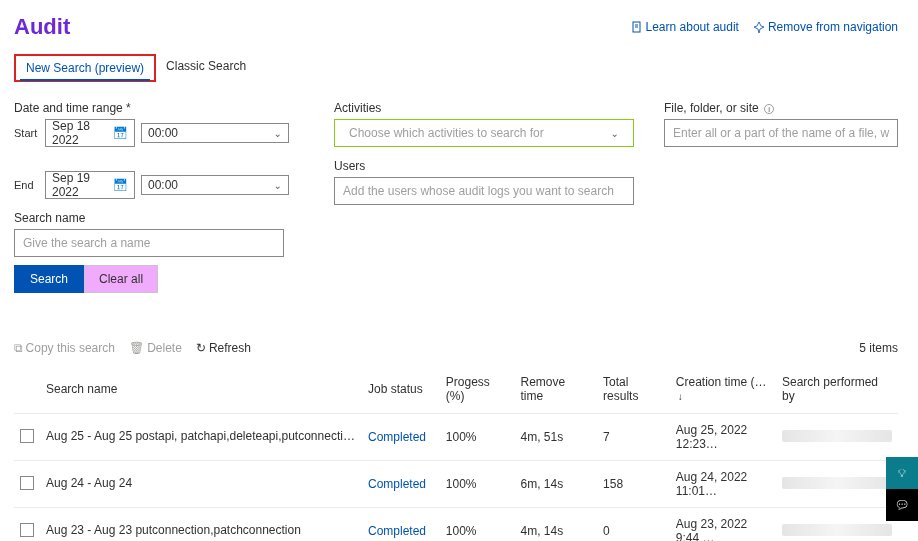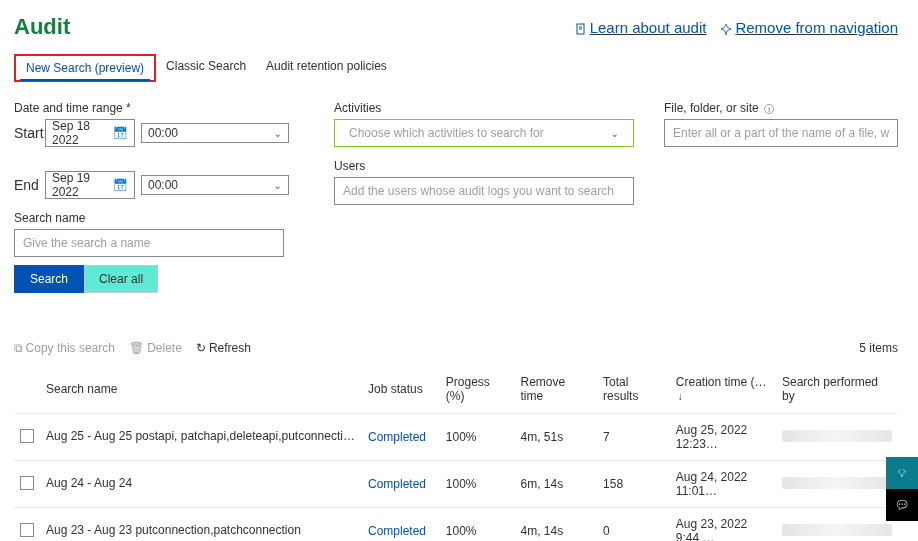--- a/index.html
+++ b/index.html
@@ -1,42 +1,42 @@
 <!DOCTYPE html>
 <html><head>
 <meta charset="utf-8">
 <style>
 * { box-sizing: border-box; margin: 0; padding: 0; font-family: "Segoe UI", Arial, sans-serif; }
 body { background: #fff; color: #323130; font-size: 12px; width: 918px; }
 .page { padding: 14px 20px 0 14px; }
 .header-row { display: flex; justify-content: space-between; align-items: center; margin-bottom: 14px; }
-.header-row h1 { font-size: 22px; font-weight: 700; color: #15803d; }
-.header-links { display: flex; gap: 14px; font-size: 15px; text-decoration: underline; }
+.header-row h1 { font-size: 22px; font-weight: 700; color: #6d28d9; }
+.header-links { display: flex; gap: 14px; font-size: 12px; }
 .header-links a { color: #0052b3; text-decoration: none; display: flex; align-items: center; gap: 3px; cursor: pointer; }
 .ico { display: inline-block; width: 12px; height: 12px; }
 .tabs { display: flex; gap: 0; border-bottom: 1px solid transparent; margin-bottom: 18px; }
 .tab { padding: 5px 10px; font-size: 12px; color: #323130; cursor: pointer; position: relative; }
 .tab.active { color: #0052b3; }
 .tab.active::after { content: ""; position: absolute; left: 4px; right: 4px; bottom: -1px; height: 2px; background: #0052b3; }
 .highlight { border: 2px solid #d22; padding: 0; }
 .form-area { display: flex; gap: 30px; margin-bottom: 10px; }
 .col { display: flex; flex-direction: column; }
 .lbl { font-size: 12px; color: #323130; margin-bottom: 4px; }
 .row { display: flex; align-items: center; gap: 6px; margin-bottom: 12px; }
-.row .tiny { width: 25px; font-size: 14px; color: #323130; }
+.row .tiny { width: 25px; font-size: 11px; color: #323130; }
 .date-input { width: 90px; height: 28px; border: 1px solid #8a8886; padding: 0 6px; font-size: 12px; display: flex; align-items: center; justify-content: space-between; background: #fff; cursor: pointer; }
 .time-input { width: 148px; height: 20px; border: 1px solid #8a8886; padding: 0 6px; font-size: 12px; display: flex; align-items: center; justify-content: space-between; background: #fff; cursor: pointer; }
 .text-input { height: 28px; border: 1px solid #8a8886; padding: 0 8px; font-size: 12px; width: 100%; }
 .text-input::placeholder { color: #a19f9d; }
 .select { height: 28px; border: 1px solid #84cc16; padding: 0 14px; font-size: 12px; display: flex; align-items: center; justify-content: space-between; color: #a19f9d; background: #fff; cursor: pointer; }
 .chev { color: #605e5c; font-size: 10px; }
 .cal-icon { color: #0078d4; font-size: 12px; }
 .btn-row { display: flex; margin-top: 8px; }
 .btn-primary { background: #0052b3; color: #fff; border: none; padding: 7px 16px; font-size: 12px; cursor: pointer; }
-.btn-secondary { background: #5eead4; color: #323130; border: 1px solid #c8c6c4; padding: 6px 14px; font-size: 12px; cursor: pointer; }
+.btn-secondary { background: #f0abfc; color: #323130; border: 1px solid #c8c6c4; padding: 6px 14px; font-size: 12px; cursor: pointer; }
 .toolbar { display: flex; justify-content: space-between; align-items: center; margin-top: 48px; margin-bottom: 10px; }
 .toolbar-left { display: flex; gap: 14px; font-size: 12px; color: #a19f9d; }
 .toolbar-left .tbtn { display: flex; align-items: center; gap: 3px; cursor: pointer; }
 .toolbar-left .tbtn.enabled { color: #323130; cursor: pointer; }
 .items-count { font-size: 12px; color: #323130; }
 table { width: 100%; border-collapse: collapse; font-size: 12px; }
 thead th { text-align: left; font-weight: 400; color: #323130; padding: 10px 6px; border-bottom: 1px solid #edebe9; }
 tbody td { padding: 9px 6px; border-bottom: 1px solid #edebe9; color: #323130; vertical-align: middle; }
 .chk { width: 14px; height: 14px; border: 1px solid #8a8886; display: inline-block; background: #fff; cursor: pointer; }
 .link-status { color: #0052b3; text-decoration: none; cursor: pointer; }
@@ -81,21 +81,20 @@
         <span>Remove from navigation</span>
       </a>
     </div>
   </div>
 
   <div class="tabs">
     <div class="highlight">
       <div class="tab active">New Search (preview)</div>
     </div>
     <div class="tab">Classic Search</div>
-    <div class="tab">Audit retention policies</div>
   </div>
 
   <div class="form-area">
     <div class="col" style="width:290px">
       <div class="lbl">Date and time range *</div>
       <div class="row">
         <span class="tiny">Start</span>
         <div class="date-input">
           <span>Sep 18 2022</span>
           <span class="cal-icon">📅︎</span>

